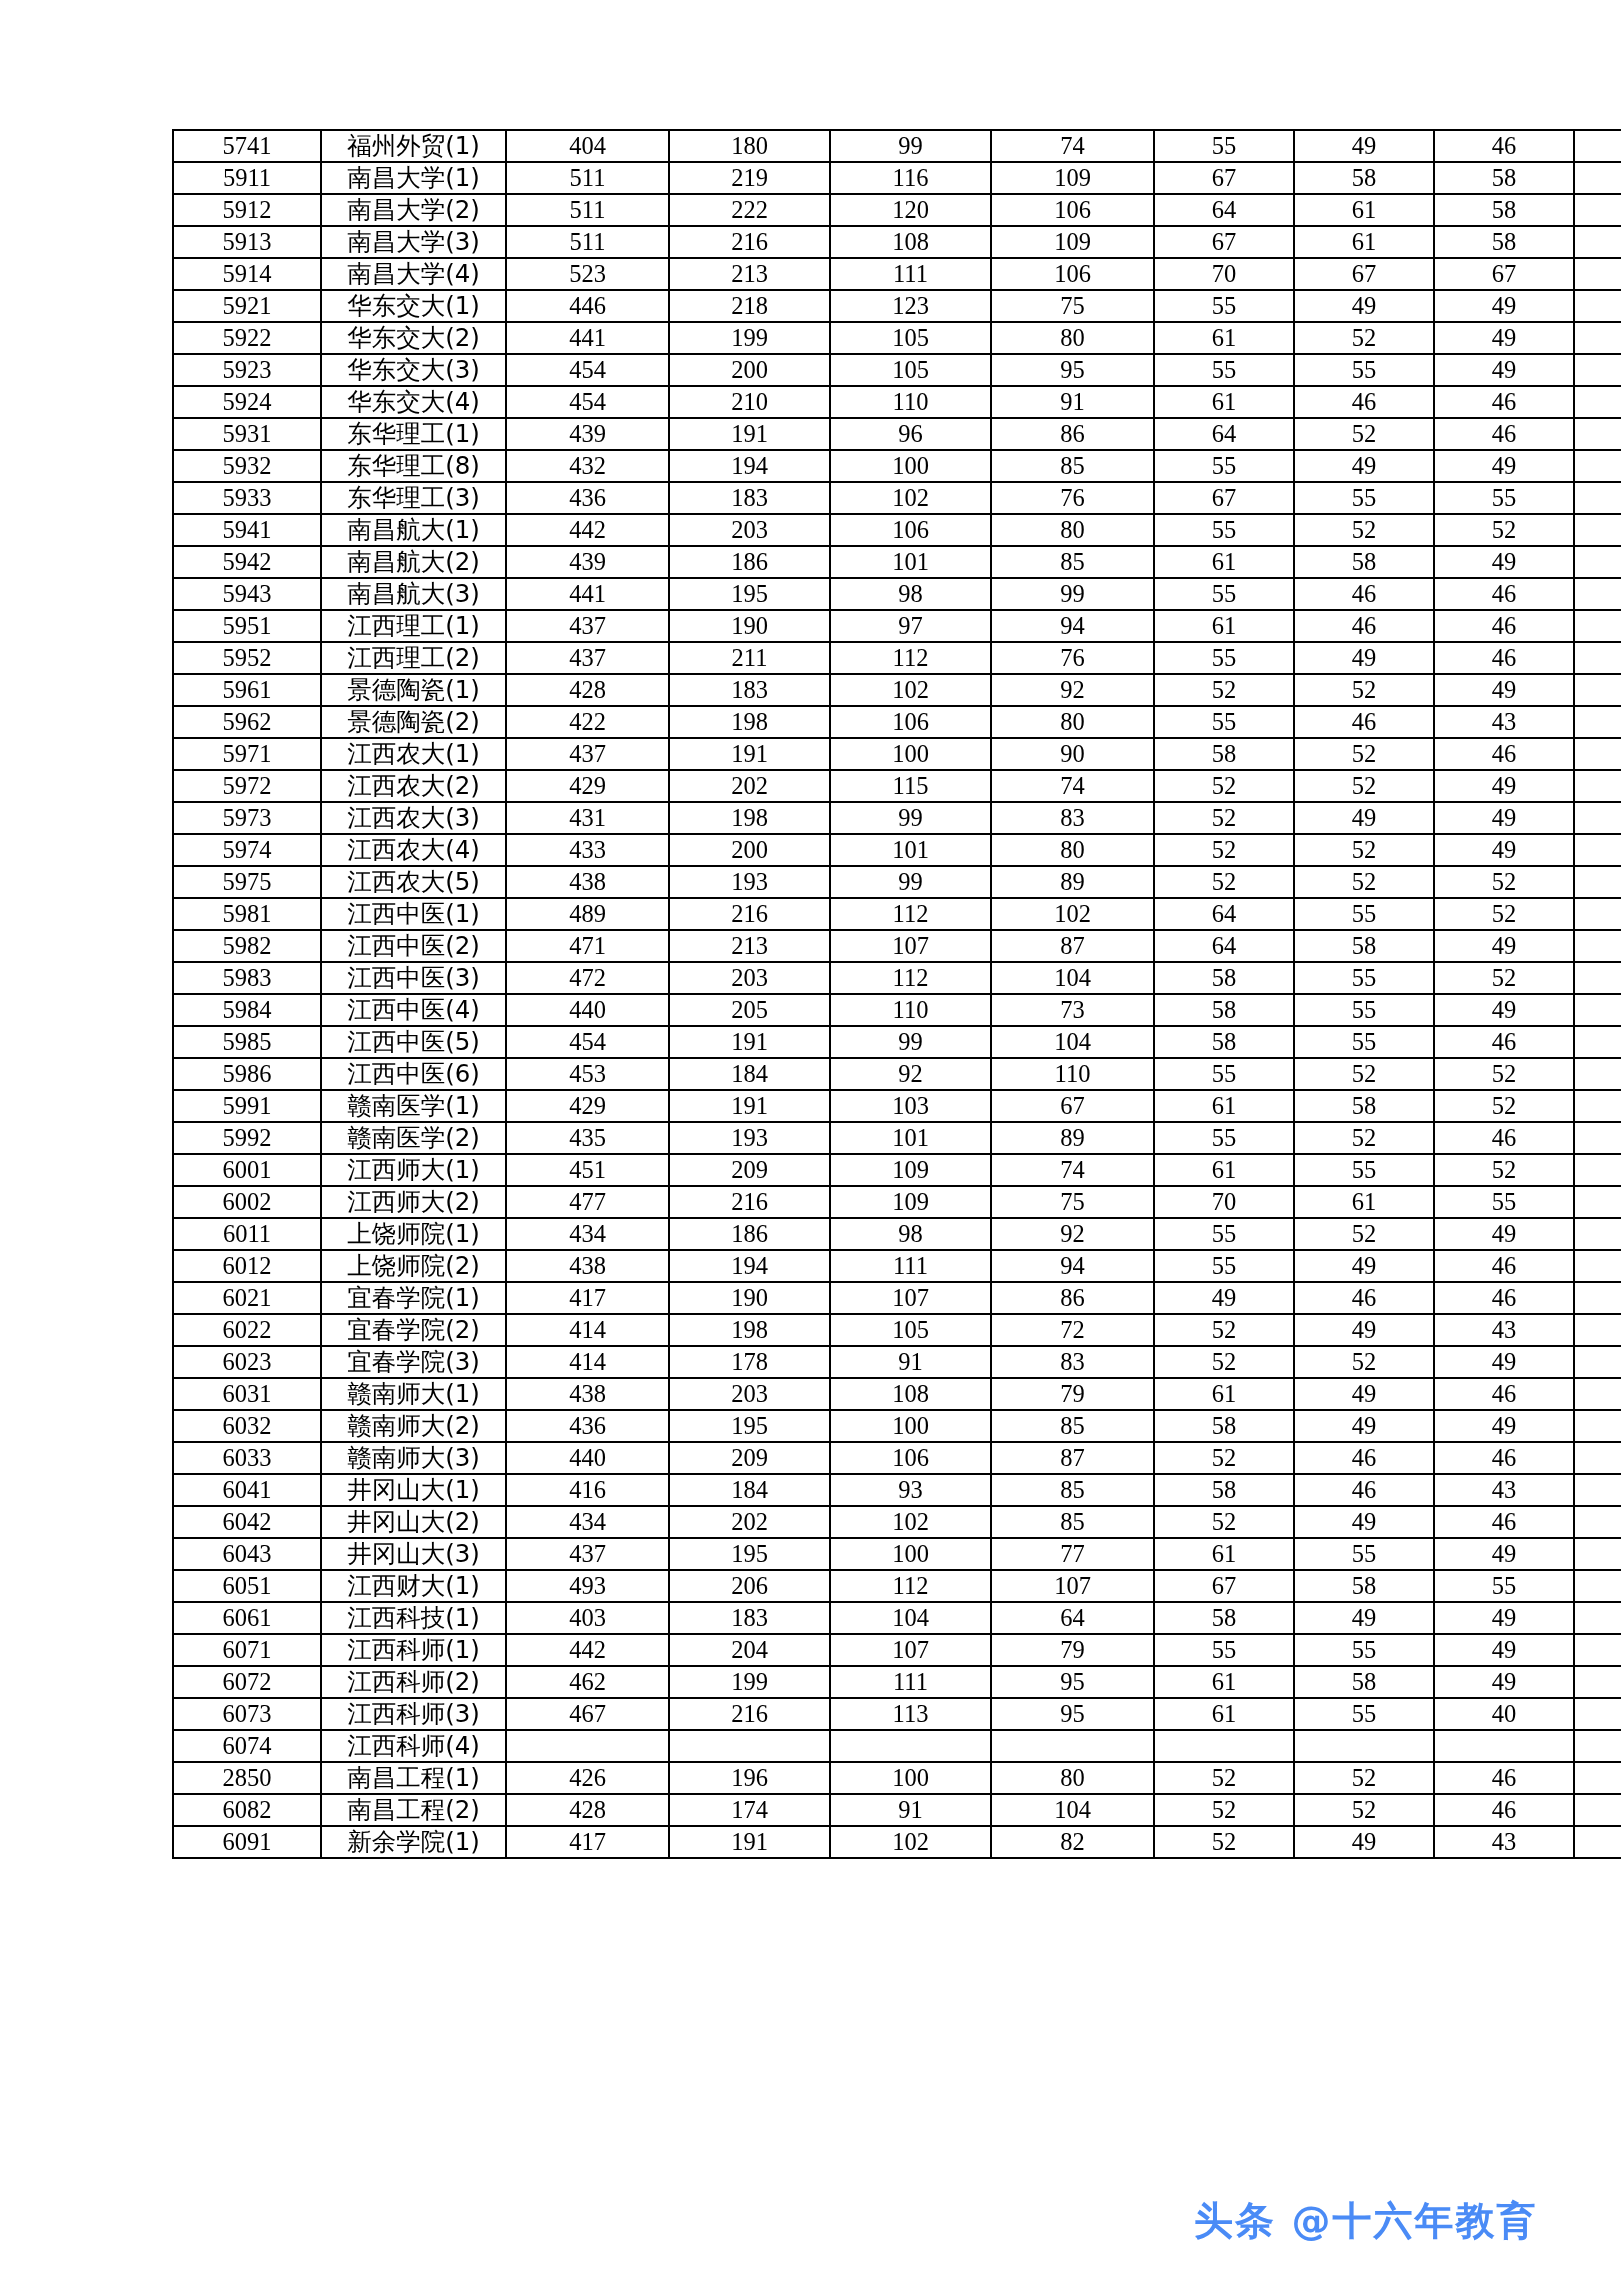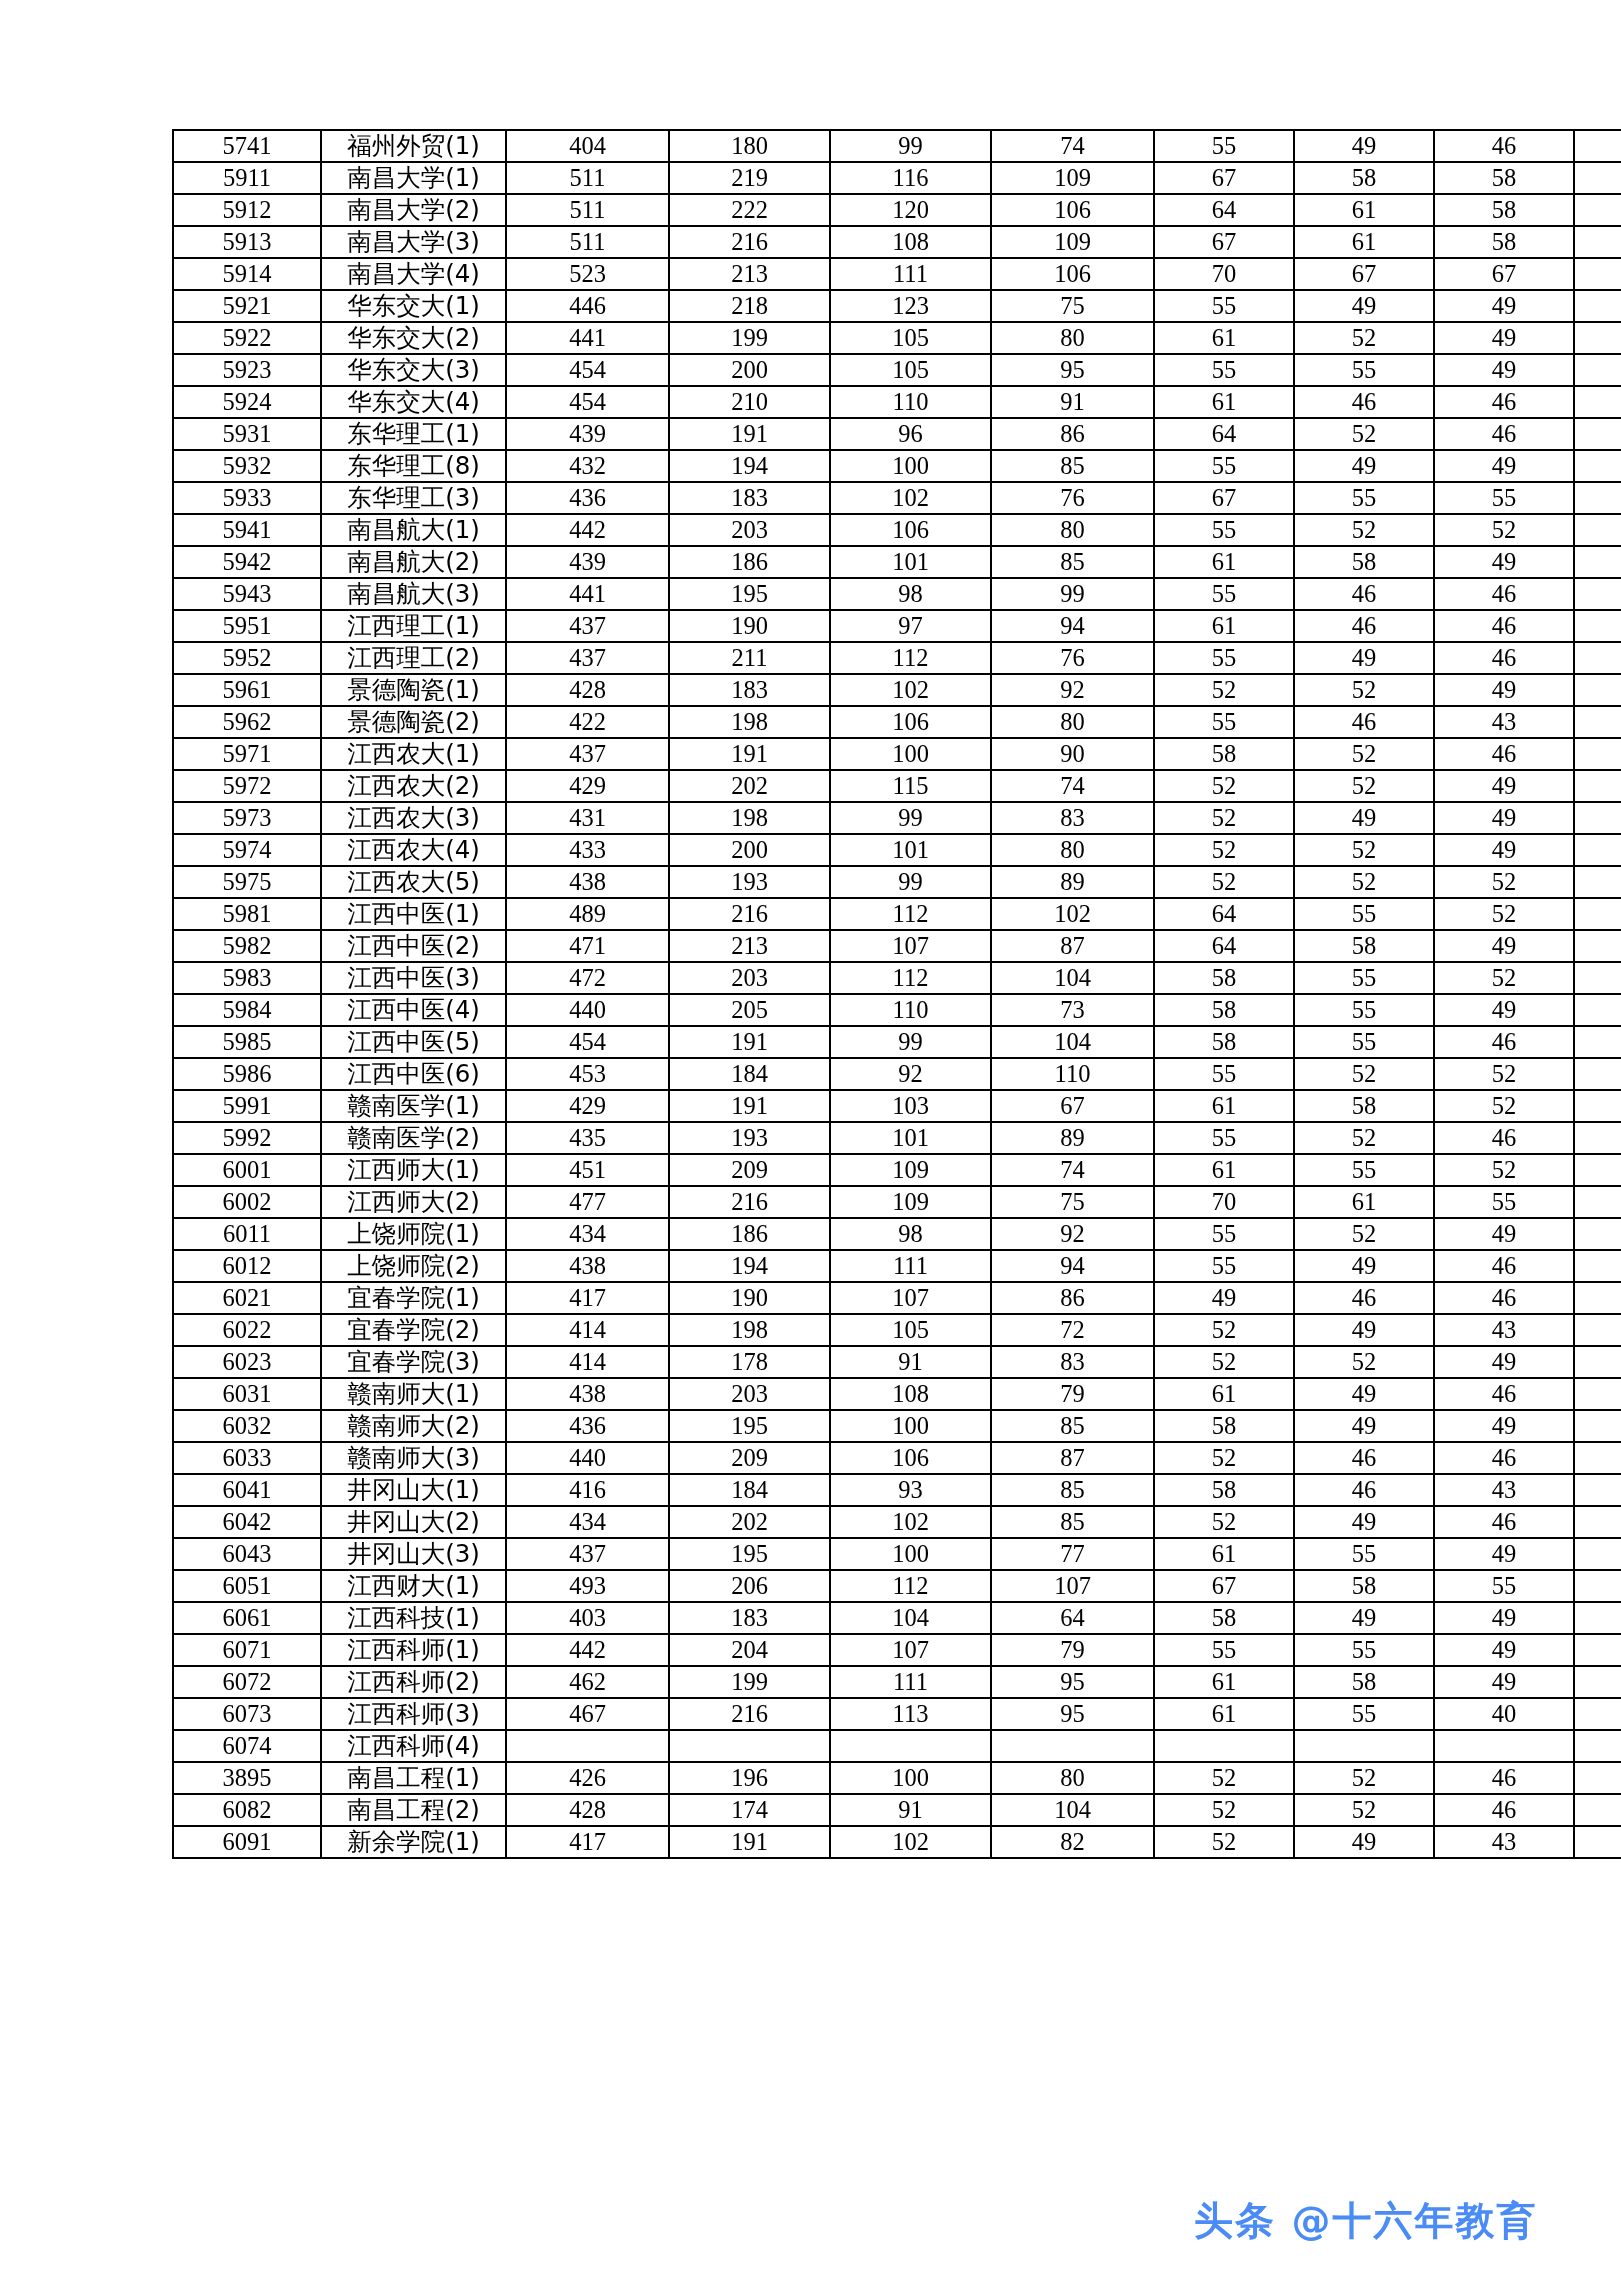--- a/index.html
+++ b/index.html
@@ -691,21 +691,21 @@
             <td class="c-total"></td>
             <td class="c-v1"></td>
             <td class="c-v2"></td>
             <td class="c-v3"></td>
             <td class="c-v4"></td>
             <td class="c-v5"></td>
             <td class="c-v6"></td>
             <td class="c-v7"></td>
           </tr>
           <tr>
-            <td class="c-code">3895</td>
+            <td class="c-code">2850</td>
             <td class="c-name">南昌工程(1)</td>
             <td class="c-total">426</td>
             <td class="c-v1">196</td>
             <td class="c-v2">100</td>
             <td class="c-v3">80</td>
             <td class="c-v4">52</td>
             <td class="c-v5">52</td>
             <td class="c-v6">46</td>
             <td class="c-v7">0</td>
           </tr>

